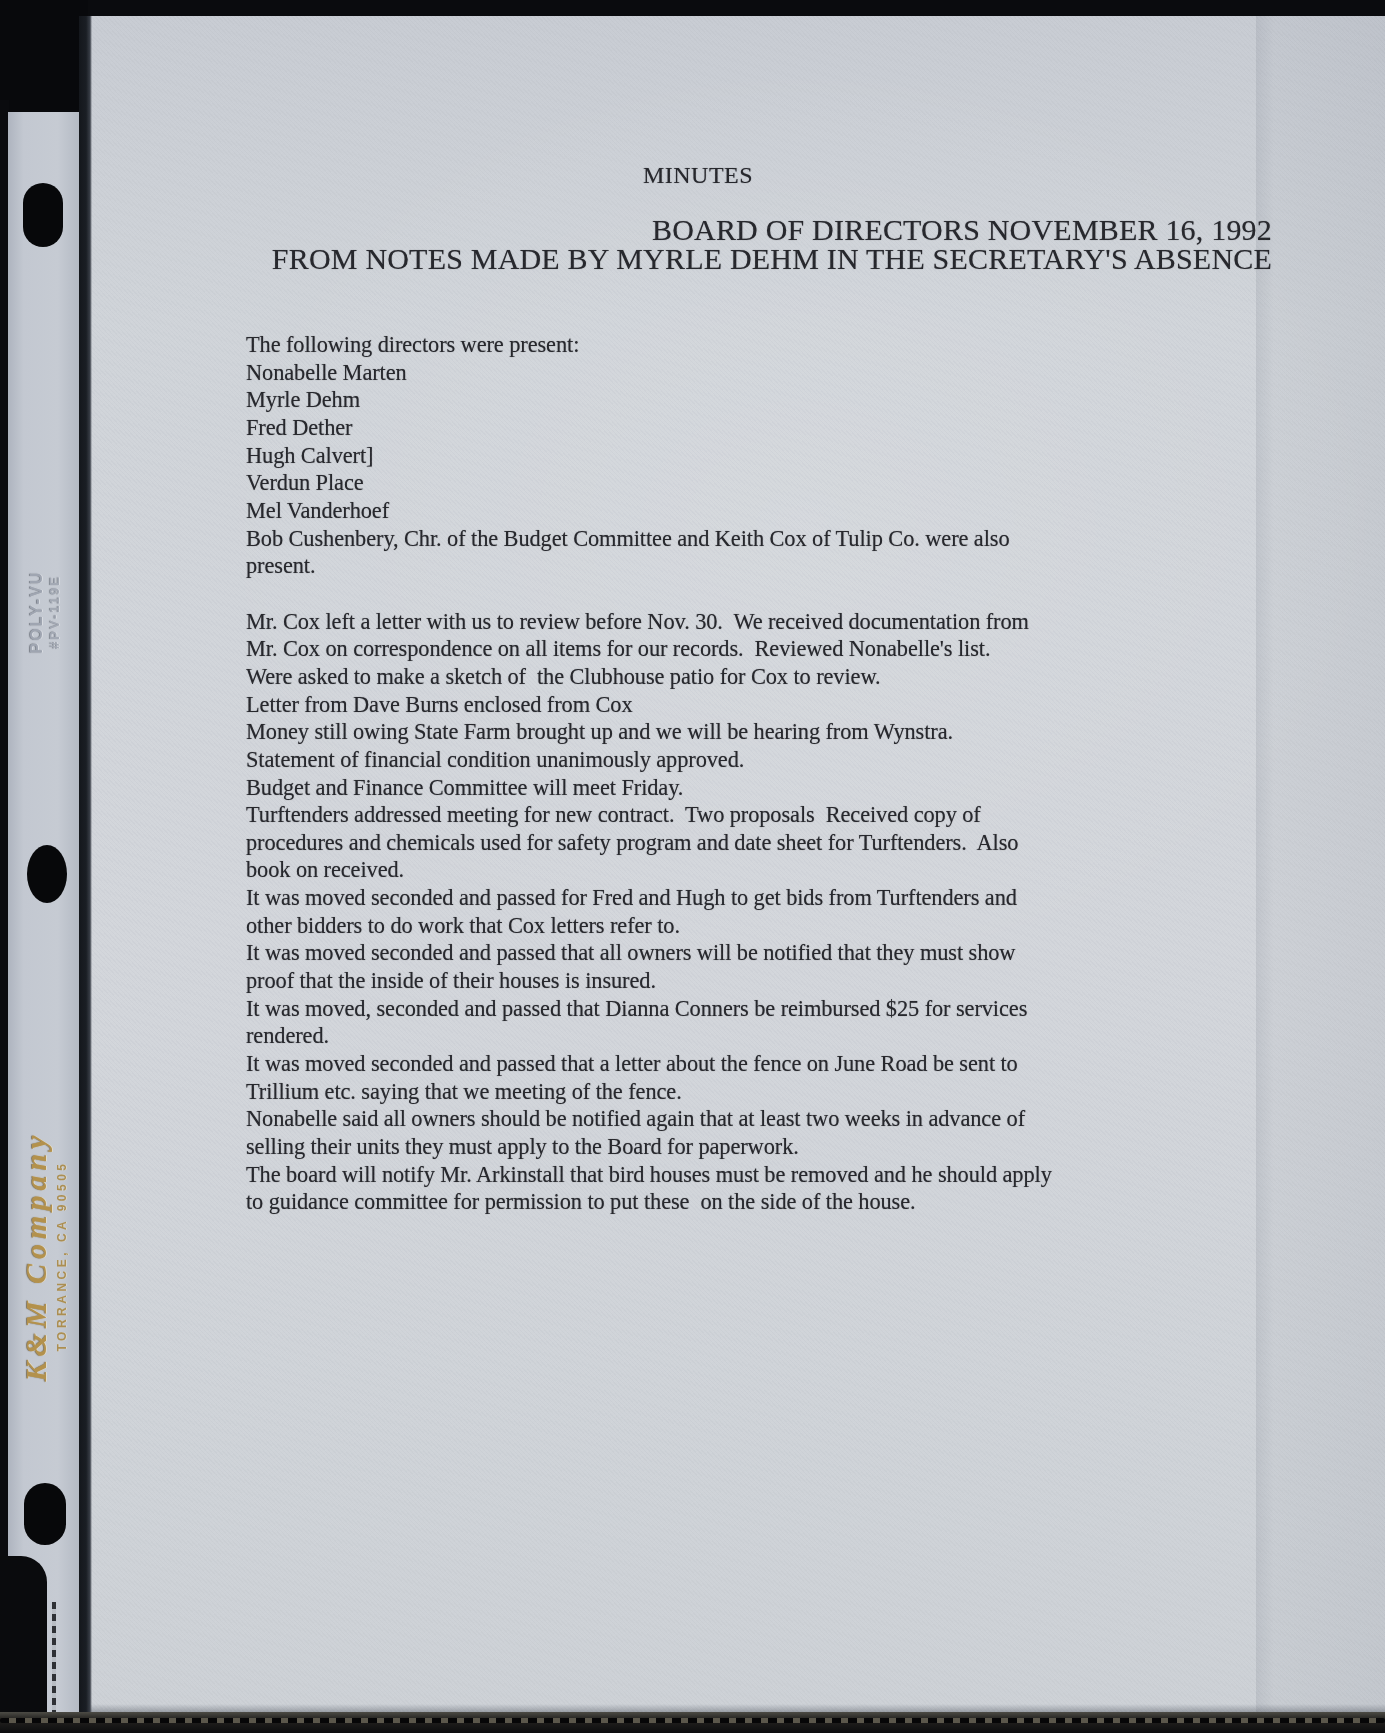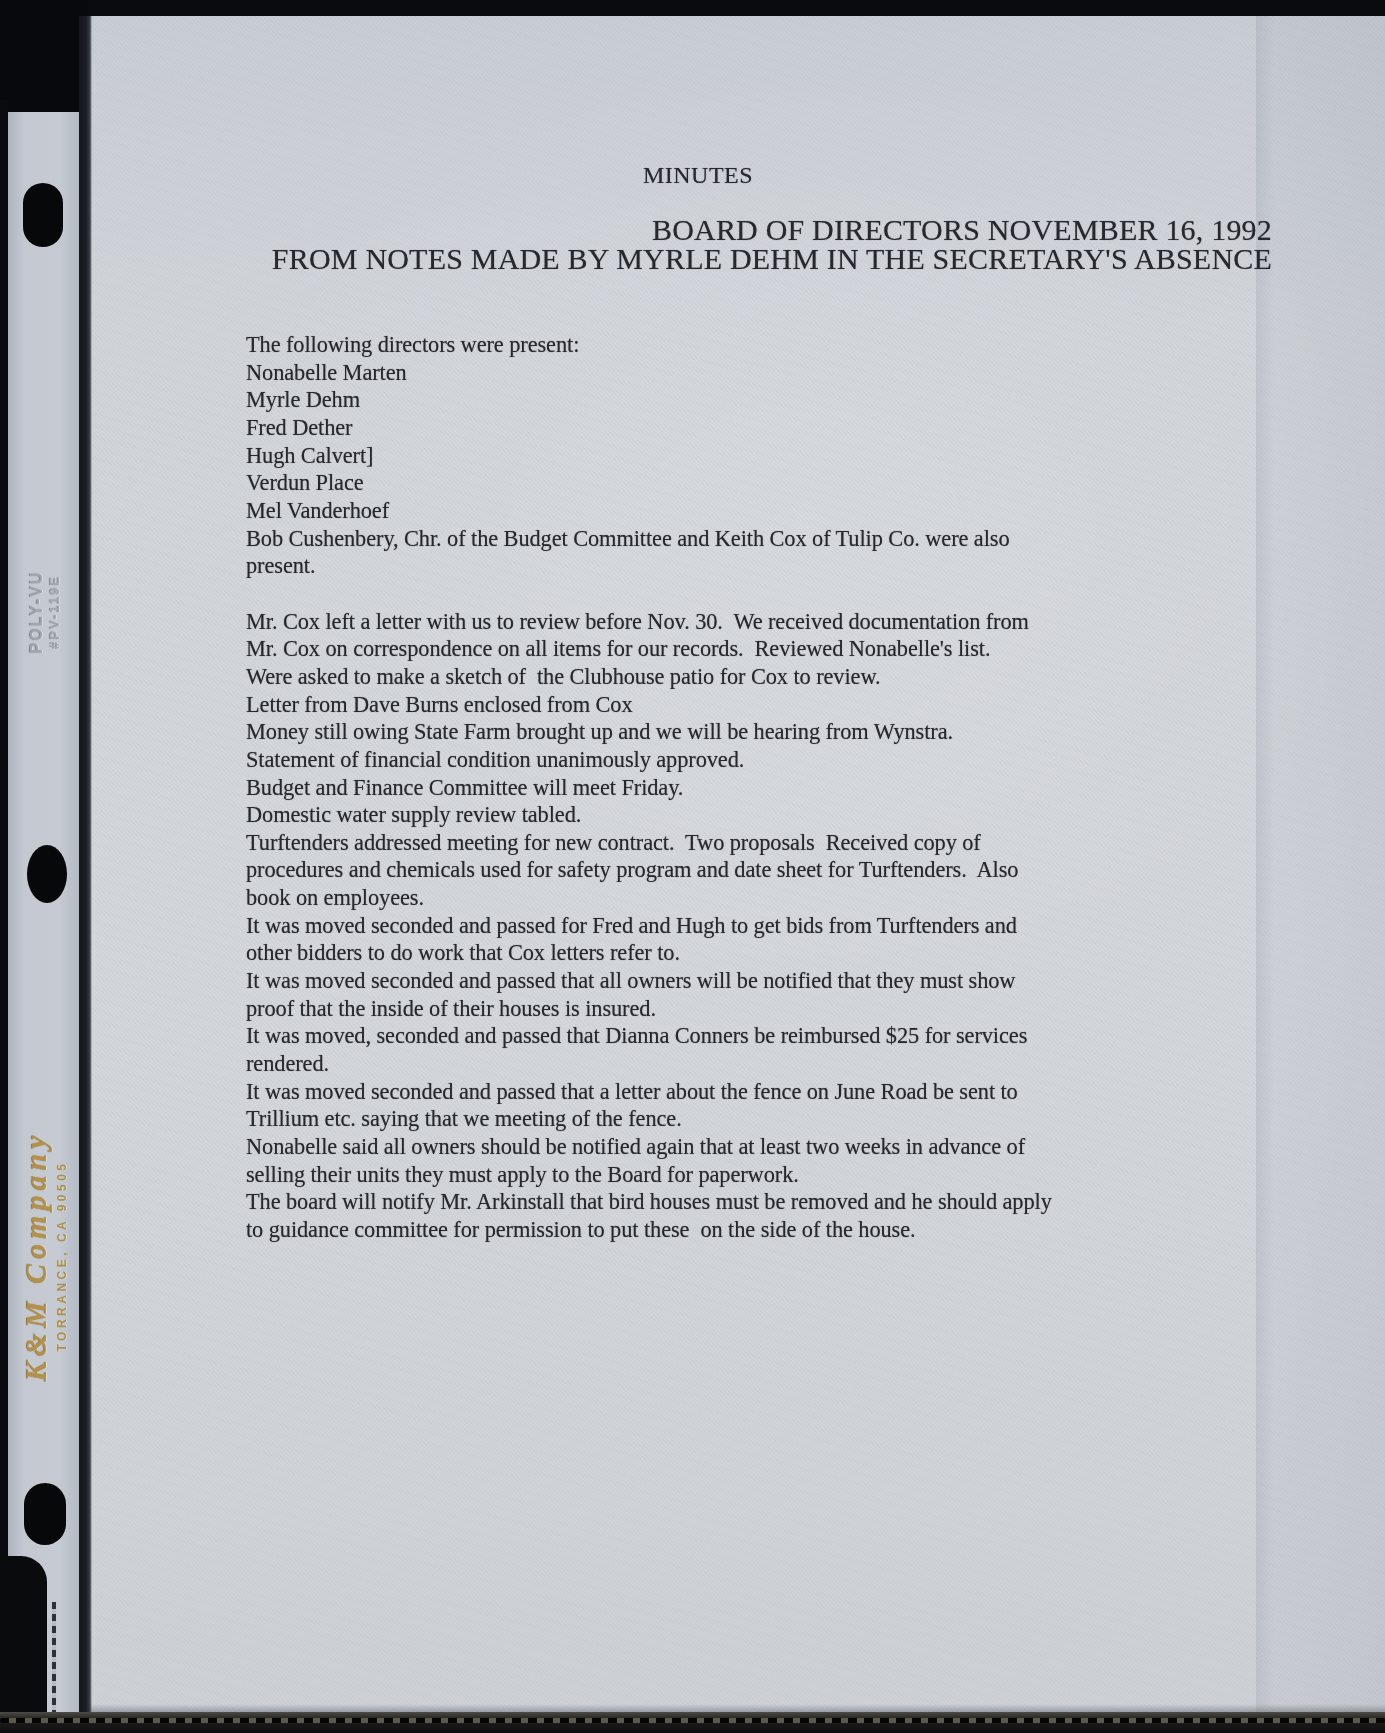--- a/index.html
+++ b/index.html
@@ -123,24 +123,23 @@
         <div class="bline">Bob Cushenbery, Chr. of the Budget Committee and Keith Cox of Tulip Co. were also</div>
         <div class="bline">present.</div>
         <div class="bline"></div>
         <div class="bline">Mr. Cox left a letter with us to review before Nov. 30.  We received documentation from</div>
         <div class="bline">Mr. Cox on correspondence on all items for our records.  Reviewed Nonabelle's list.</div>
         <div class="bline">Were asked to make a sketch of  the Clubhouse patio for Cox to review.</div>
         <div class="bline">Letter from Dave Burns enclosed from Cox</div>
         <div class="bline">Money still owing State Farm brought up and we will be hearing from Wynstra.</div>
         <div class="bline">Statement of financial condition unanimously approved.</div>
         <div class="bline">Budget and Finance Committee will meet Friday.</div>
-        <div class="bline">Domestic water supply review tabled.</div>
         <div class="bline">Turftenders addressed meeting for new contract.  Two proposals  Received copy of</div>
         <div class="bline">procedures and chemicals used for safety program and date sheet for Turftenders.  Also</div>
-        <div class="bline">book on employees.</div>
+        <div class="bline">book on received.</div>
         <div class="bline">It was moved seconded and passed for Fred and Hugh to get bids from Turftenders and</div>
         <div class="bline">other bidders to do work that Cox letters refer to.</div>
         <div class="bline">It was moved seconded and passed that all owners will be notified that they must show</div>
         <div class="bline">proof that the inside of their houses is insured.</div>
         <div class="bline">It was moved, seconded and passed that Dianna Conners be reimbursed $25 for services</div>
         <div class="bline">rendered.</div>
         <div class="bline">It was moved seconded and passed that a letter about the fence on June Road be sent to</div>
         <div class="bline">Trillium etc. saying that we meeting of the fence.</div>
         <div class="bline">Nonabelle said all owners should be notified again that at least two weeks in advance of</div>
         <div class="bline">selling their units they must apply to the Board for paperwork.</div>

